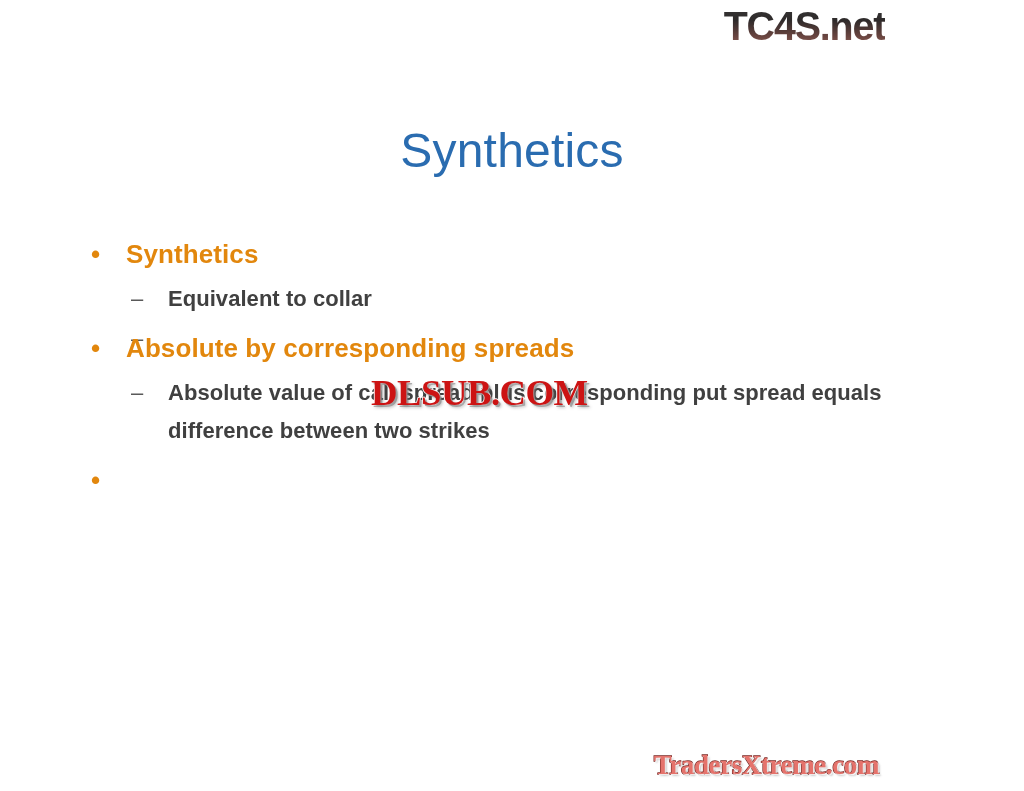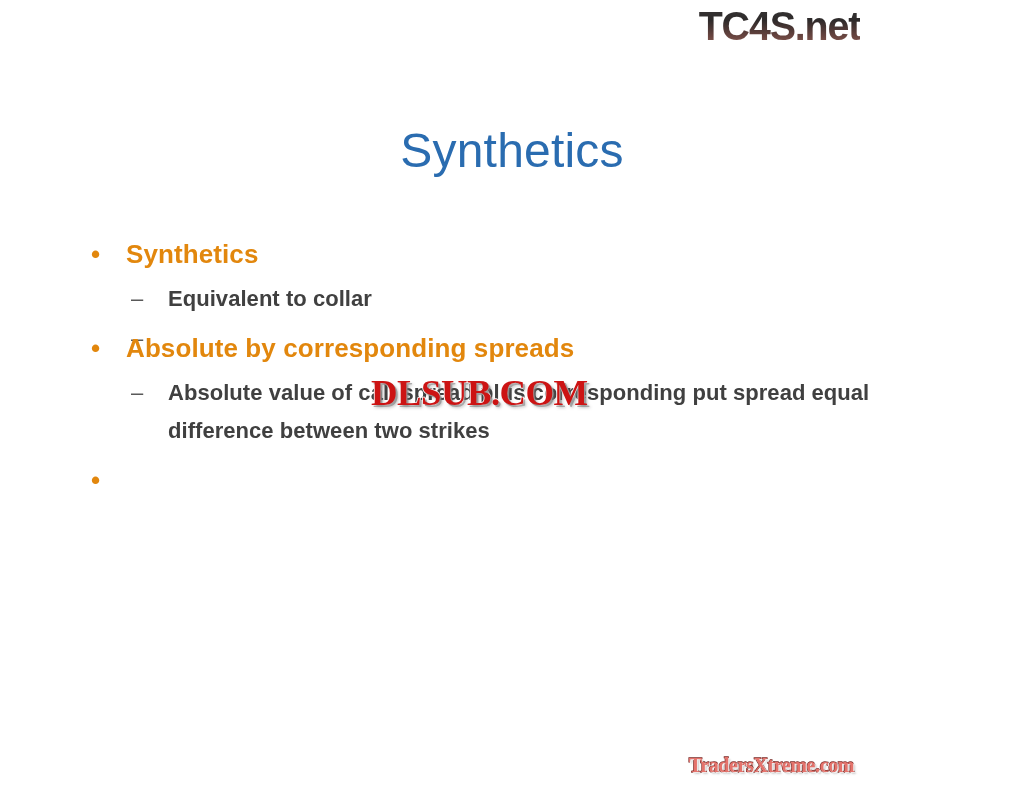--- a/index.html
+++ b/index.html
@@ -8,20 +8,21 @@
     background: #ffffff;
   }
 
   #slide {
     position: relative;
     width: 868px;
     height: 791px;
     background: #ffffff;
     overflow: hidden;
     font-family: "Liberation Sans", sans-serif;
+    padding-left: 25px;
     -webkit-font-smoothing: antialiased;
   }
 
   
   .brand-logo {
     position: absolute;
     top: 2px;
     right: 8px;
     font-family: "Liberation Sans", sans-serif;
     font-weight: bold;
@@ -132,21 +133,21 @@
     transform-origin: left top;
   }
 
   
   .watermark-traders {
     position: absolute;
     right: 14px;
     bottom: 8px;
     font-family: "Liberation Serif", serif;
     font-weight: bold;
-    font-size: 20px;
+    font-size: 27px;
     line-height: 36px;
     letter-spacing: -0.4px;
     color: #e5736c;
     -webkit-text-stroke: 1.3px #7a2a26;
     paint-order: stroke fill;
     text-shadow:
       1px 1px 0 rgba(255,255,255,0.85),
       2px 2px 2px rgba(130,130,130,0.4);
     white-space: nowrap;
   }

